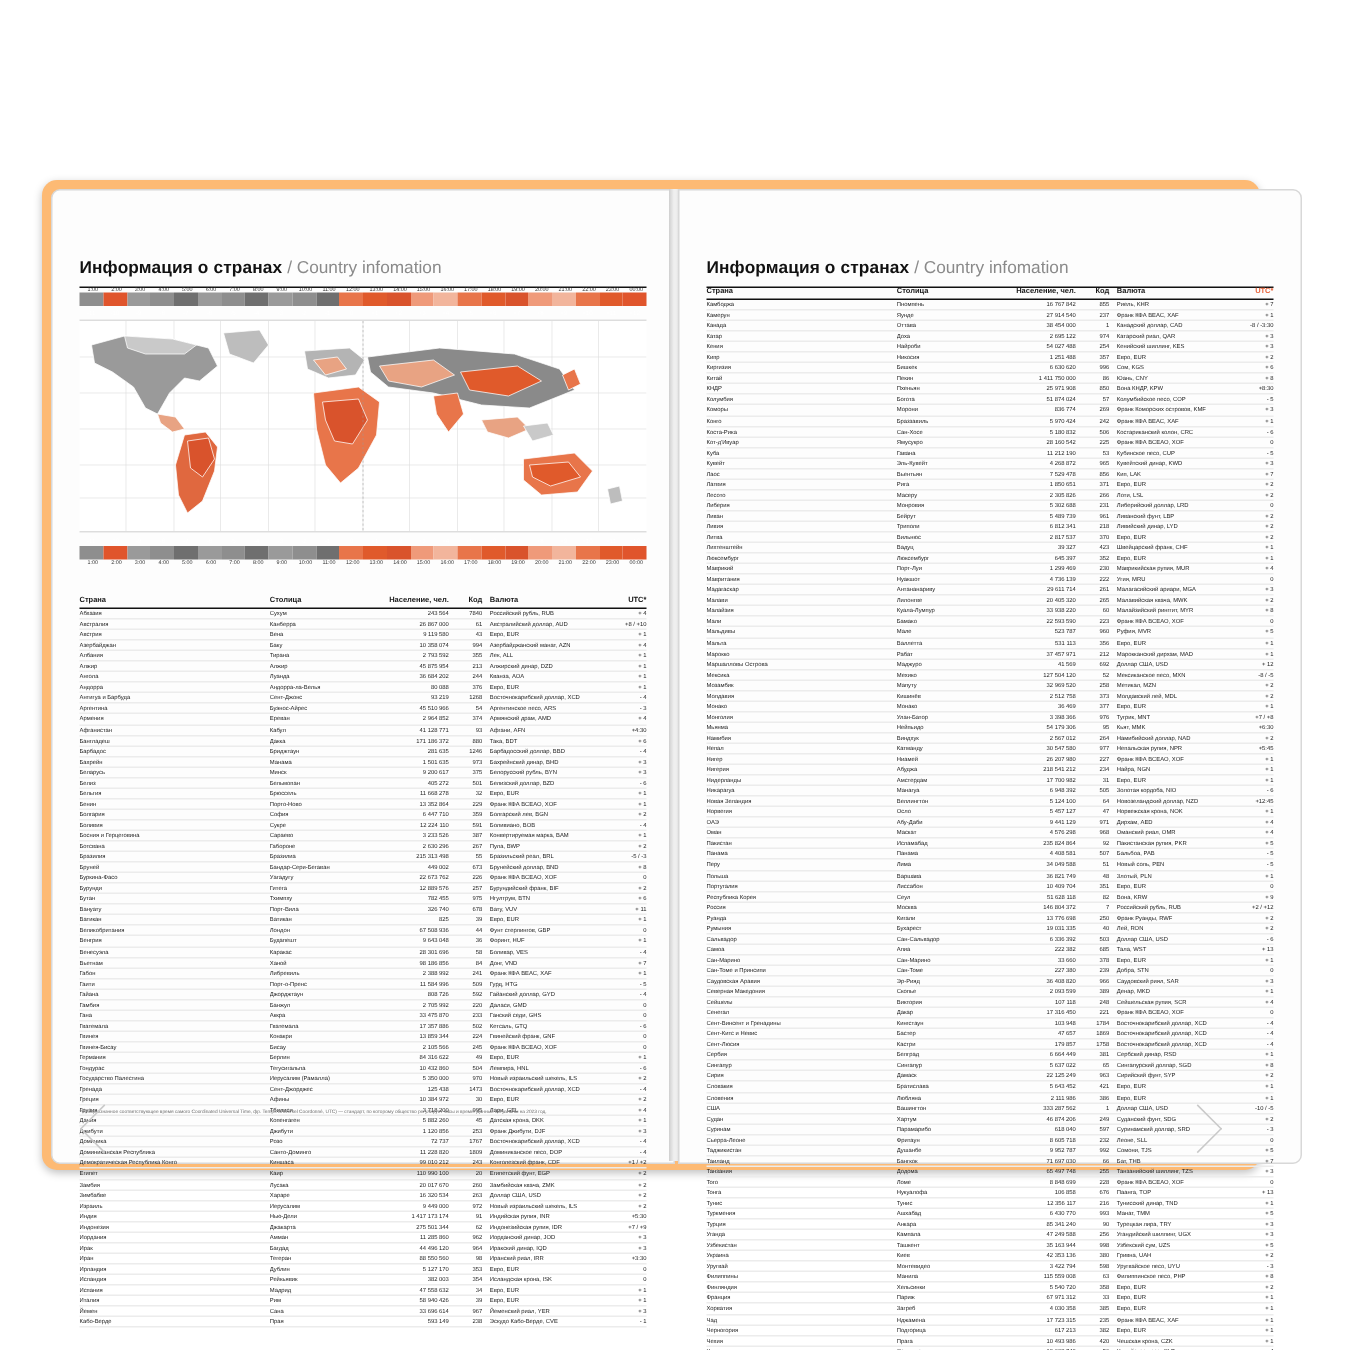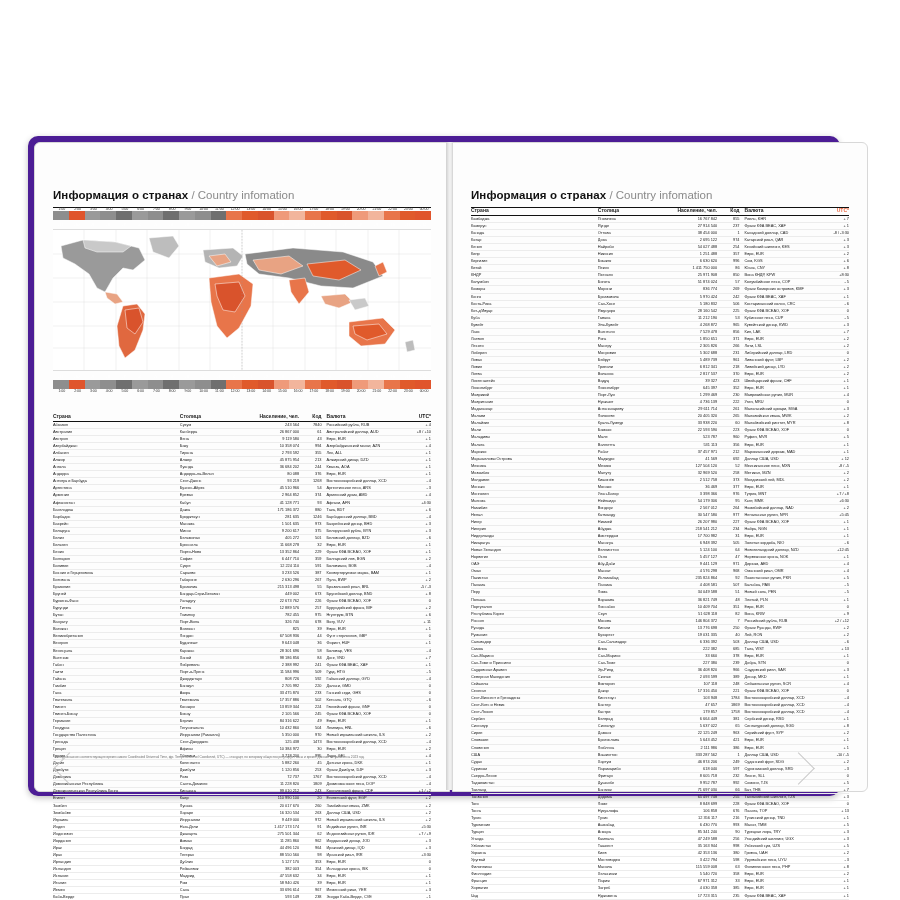--- a/index.html
+++ b/index.html
@@ -1,22 +1,22 @@
 <!DOCTYPE html>
 <html><head>
 <meta charset="utf-8">
 <style>
   html,body{margin:0;padding:0;background:#ffffff;}
   body{width:900px;height:900px;font-family:"Liberation Sans",sans-serif;overflow:hidden;}
   .stage{position:relative;width:900px;height:900px;}
 
   
   .notebook{
-    position:absolute;left:28px;top:136px;width:812px;height:660px;
-    background:#4c1d95;border-radius:10px;
+    position:absolute;left:28px;top:120px;width:812px;height:660px;
+    background:#fdba74;border-radius:10px;
     box-shadow:0 2px 6px rgba(0,0,0,.25);
   }
   .page{
     position:absolute;top:6px;height:648px;background:#fdfdfd;
     border:1px solid #d8d8d8;
   }
   .page.left{left:6px;width:414px;border-radius:6px 0 0 6px;}
   .page.right{left:424px;width:414px;border-radius:0 6px 6px 0;}
   .spine{position:absolute;left:418px;top:6px;width:8px;height:648px;
     background:linear-gradient(90deg,#cfcfcf,#efefef 40%,#efefef 60%,#cfcfcf);}

